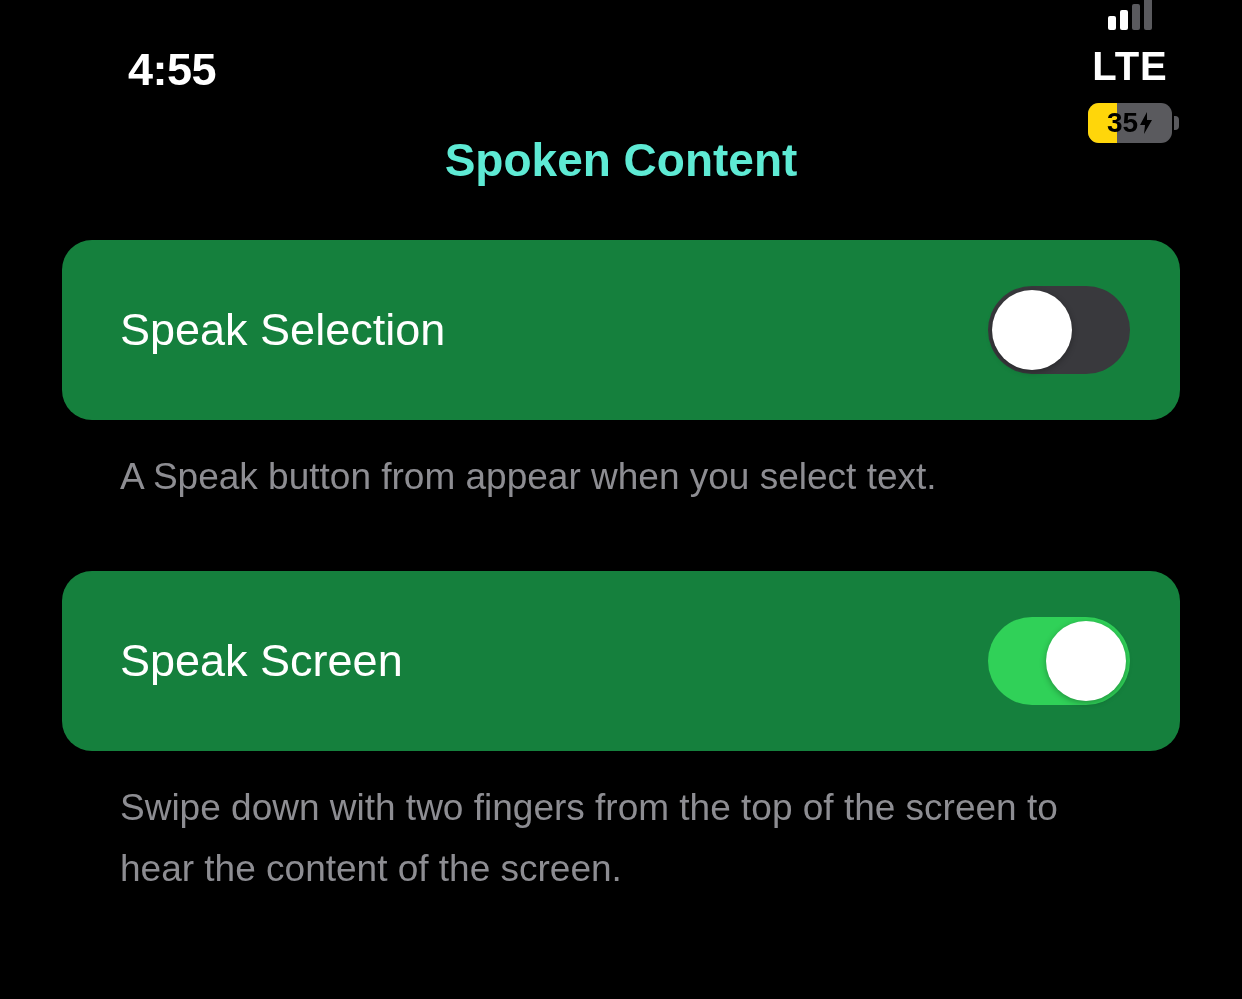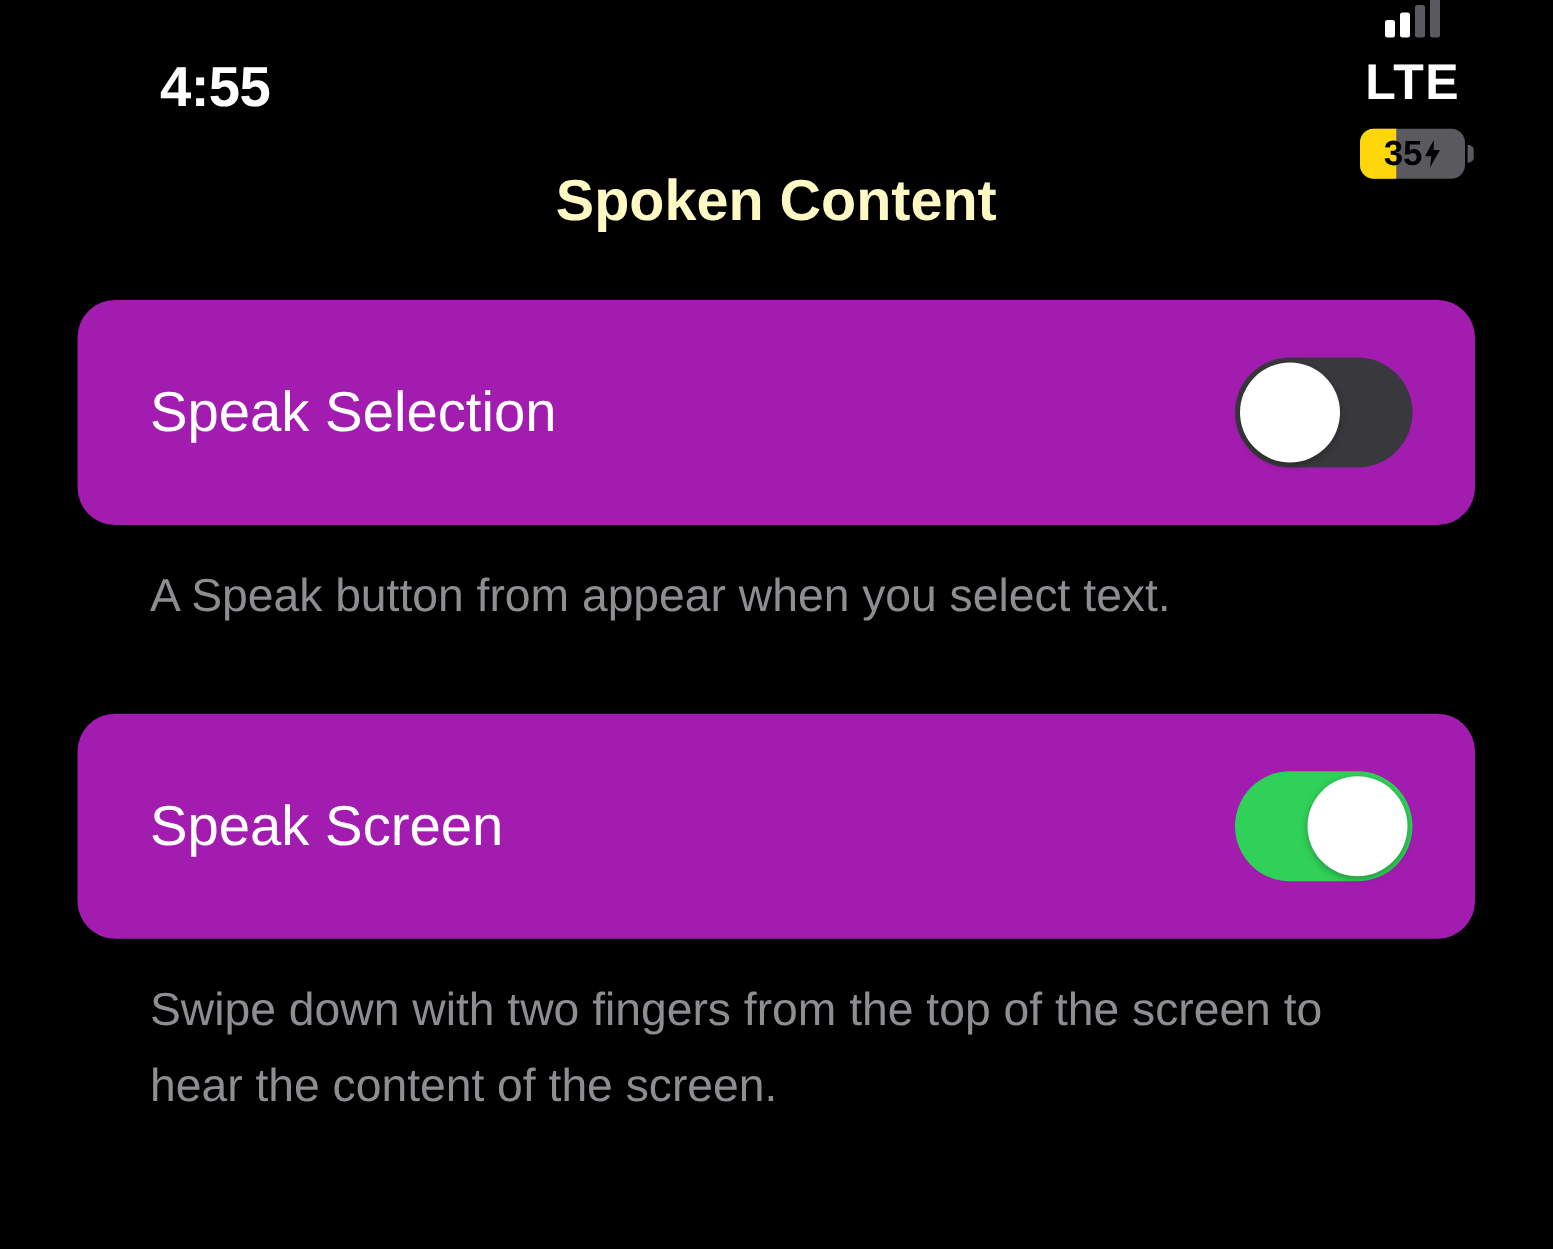--- a/index.html
+++ b/index.html
@@ -133,29 +133,29 @@
     .chevron-left {
       width: 30px;
       height: 50px;
     }
     .nav-title {
       position: absolute;
       left: 50%;
       transform: translateX(-50%);
       font-size: 46px;
       font-weight: 600;
-      color: #fef9c3;
+      color: #5eead4;
     }
 
     
     .settings-container {
       padding: 50px 62px 0 62px;
     }
     .setting-row {
-      background: #a21caf;
+      background: #15803d;
       border-radius: 30px;
       padding: 46px 50px 46px 58px;
       display: flex;
       justify-content: space-between;
       align-items: center;
     }
     .setting-label {
       font-size: 45px;
       font-weight: 400;
       color: #fff;

